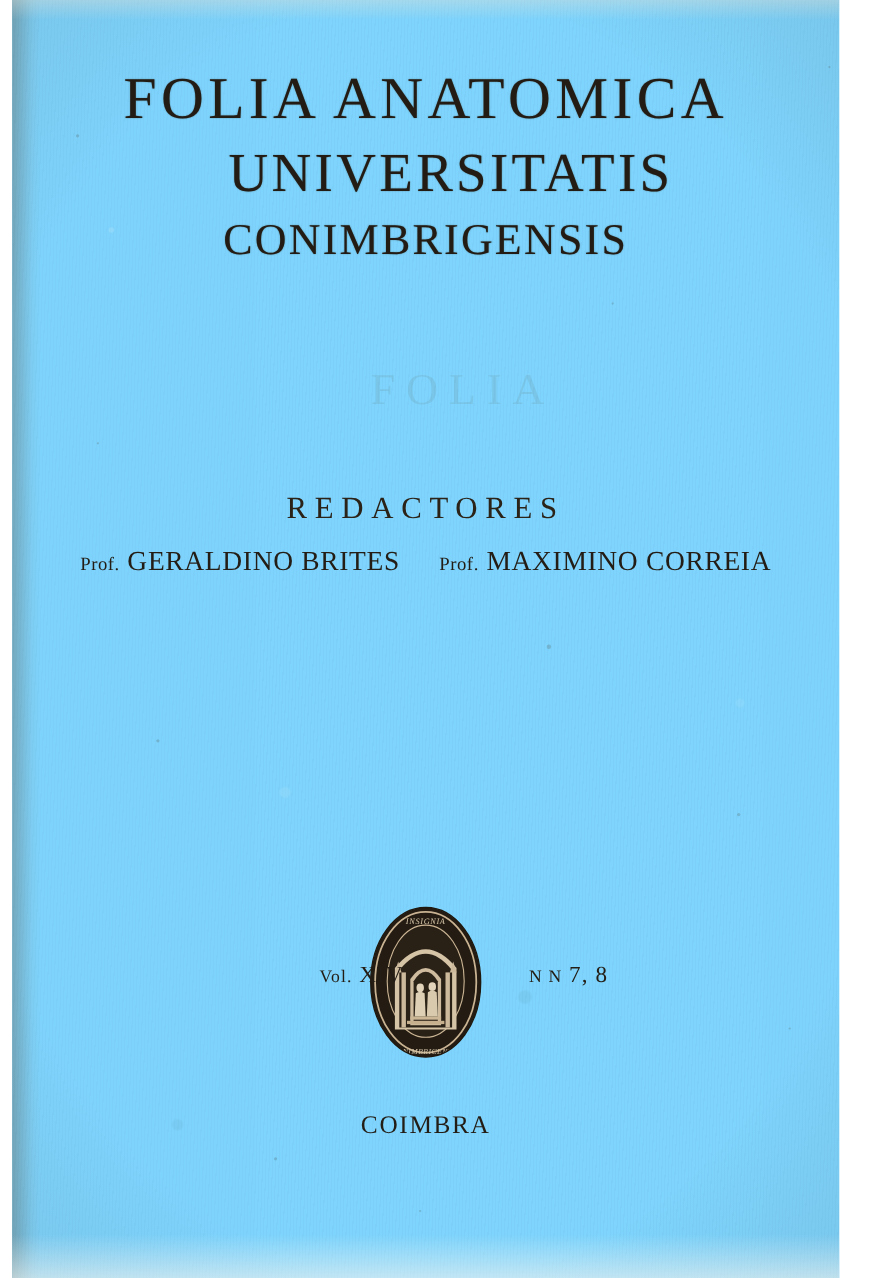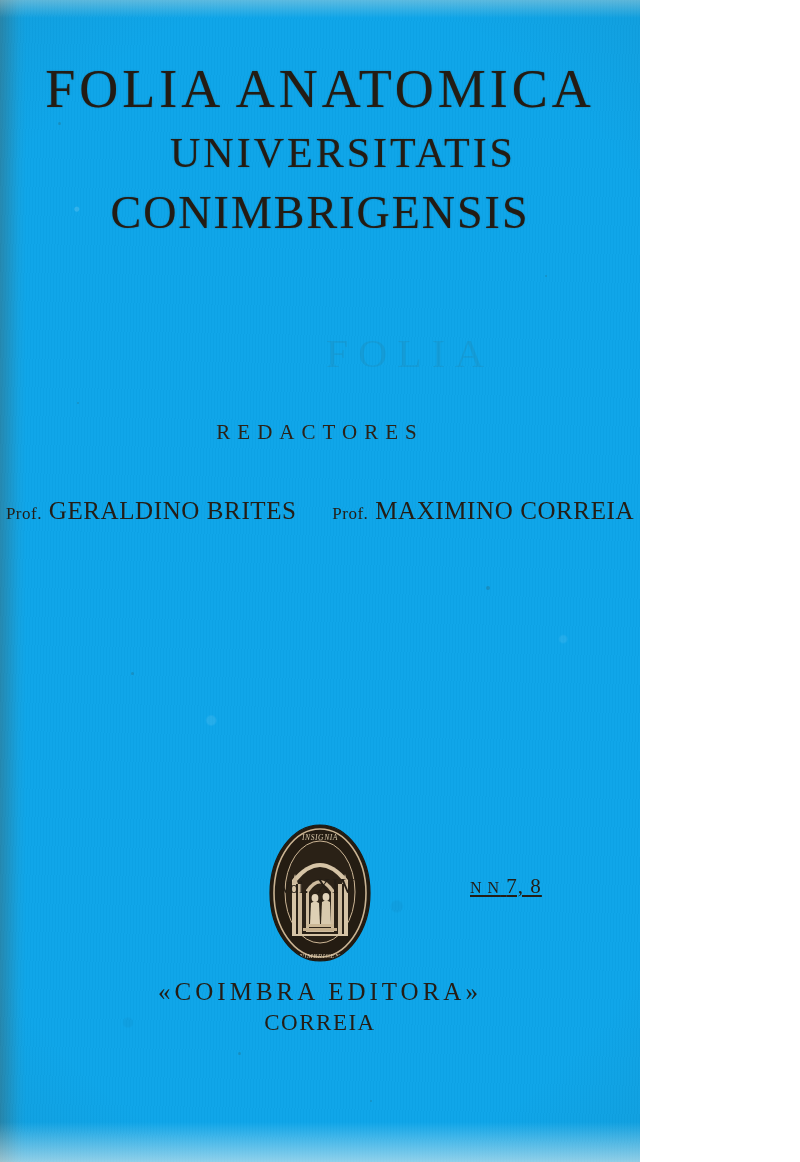--- a/index.html
+++ b/index.html
@@ -9,27 +9,28 @@
   }
   body {
     width: 800px;
     height: 1162px;
     overflow: hidden;
     font-family: "Liberation Serif", serif;
   }
 
   #cover {
     position: relative;
-    width: 640px;
+    width: 752px;
     height: 1162px;
     background:
       radial-gradient(ellipse 1000px 900px at 48% 42%, #cbb392 0%, #c4ab89 42%, #bca27f 72%, #b09madd 100%),
       linear-gradient(160deg, #c9b090 0%, #c0a584 45%, #b59a79 100%);
-    background-color: #0ea5e9;
+    background-color: #7dd3fc;
     overflow: hidden;
+    margin-left: 11px;
   }
 
   
   .grain {
     position: absolute;
     inset: 0;
     pointer-events: none;
     background-image:
       radial-gradient(circle at 12% 18%, rgba(255,255,255,0.16) 0 2px, rgba(0,0,0,0) 3px),
       radial-gradient(circle at 78% 9%, rgba(0,0,0,0.05) 0 3px, rgba(0,0,0,0) 4px),
@@ -102,35 +103,35 @@
     color: #231c14;
     line-height: 1.0;
     text-shadow: 0 0 1.2px rgba(40,30,18,0.55);
   }
   .title-1 {
     font-size: 54px;
     letter-spacing: 4px;
     margin-bottom: 16px;
   }
   .title-2 {
-    font-size: 42px;
+    font-size: 50px;
     letter-spacing: 3px;
     margin-bottom: 16px;
     padding-left: 46px;
   }
   .title-3 {
-    font-size: 46px;
+    font-size: 40px;
     letter-spacing: 2px;
   }
 
   .redactores {
     position: absolute;
-    top: 420px;
-    left: 0; right: 0;
-    font-size: 21px;
+    top: 447px;
+    left: 0; right: 0;
+    font-size: 28px;
     letter-spacing: 7px;
     color: #2b2218;
   }
   .editors {
     position: absolute;
     top: 497px;
     left: 0; right: 0;
     font-size: 25px;
     letter-spacing: 0.6px;
     color: #241d15;
@@ -167,21 +168,20 @@
     top: 0;
     width: 120px;
     text-align: right;
   }
   .volume-row .vol .sc { font-size: 16px; letter-spacing: 1px; }
   .volume-row .nums {
     position: absolute;
     left: 470px;
     top: 0;
     text-align: left;
-    text-decoration: underline;
   }
   .volume-row .nums .sc { font-size: 16px; letter-spacing: 1px; }
 
   .publisher {
     position: absolute;
     top: 978px;
     left: 0; right: 0;
     font-size: 25px;
     letter-spacing: 4px;
     color: #241d15;
@@ -294,22 +294,21 @@
       <div class="vol">
         <span class="sc">Vol.</span>
         <span>XIV</span>
       </div>
       <div class="nums">
         <span class="sc">N N</span>
         <span>7, 8</span>
       </div>
     </div>
 
-    <div class="publisher">«COIMBRA EDITORA»</div>
-    <div class="year">CORREIA</div>
+    <div class="year">COIMBRA</div>
 
   </div>
 
   <div class="vignette"></div>
   <div class="edge-left"></div>
   <div class="edge-top"></div>
   <div class="edge-bottom"></div>
 </div>
 
 </body></html>

